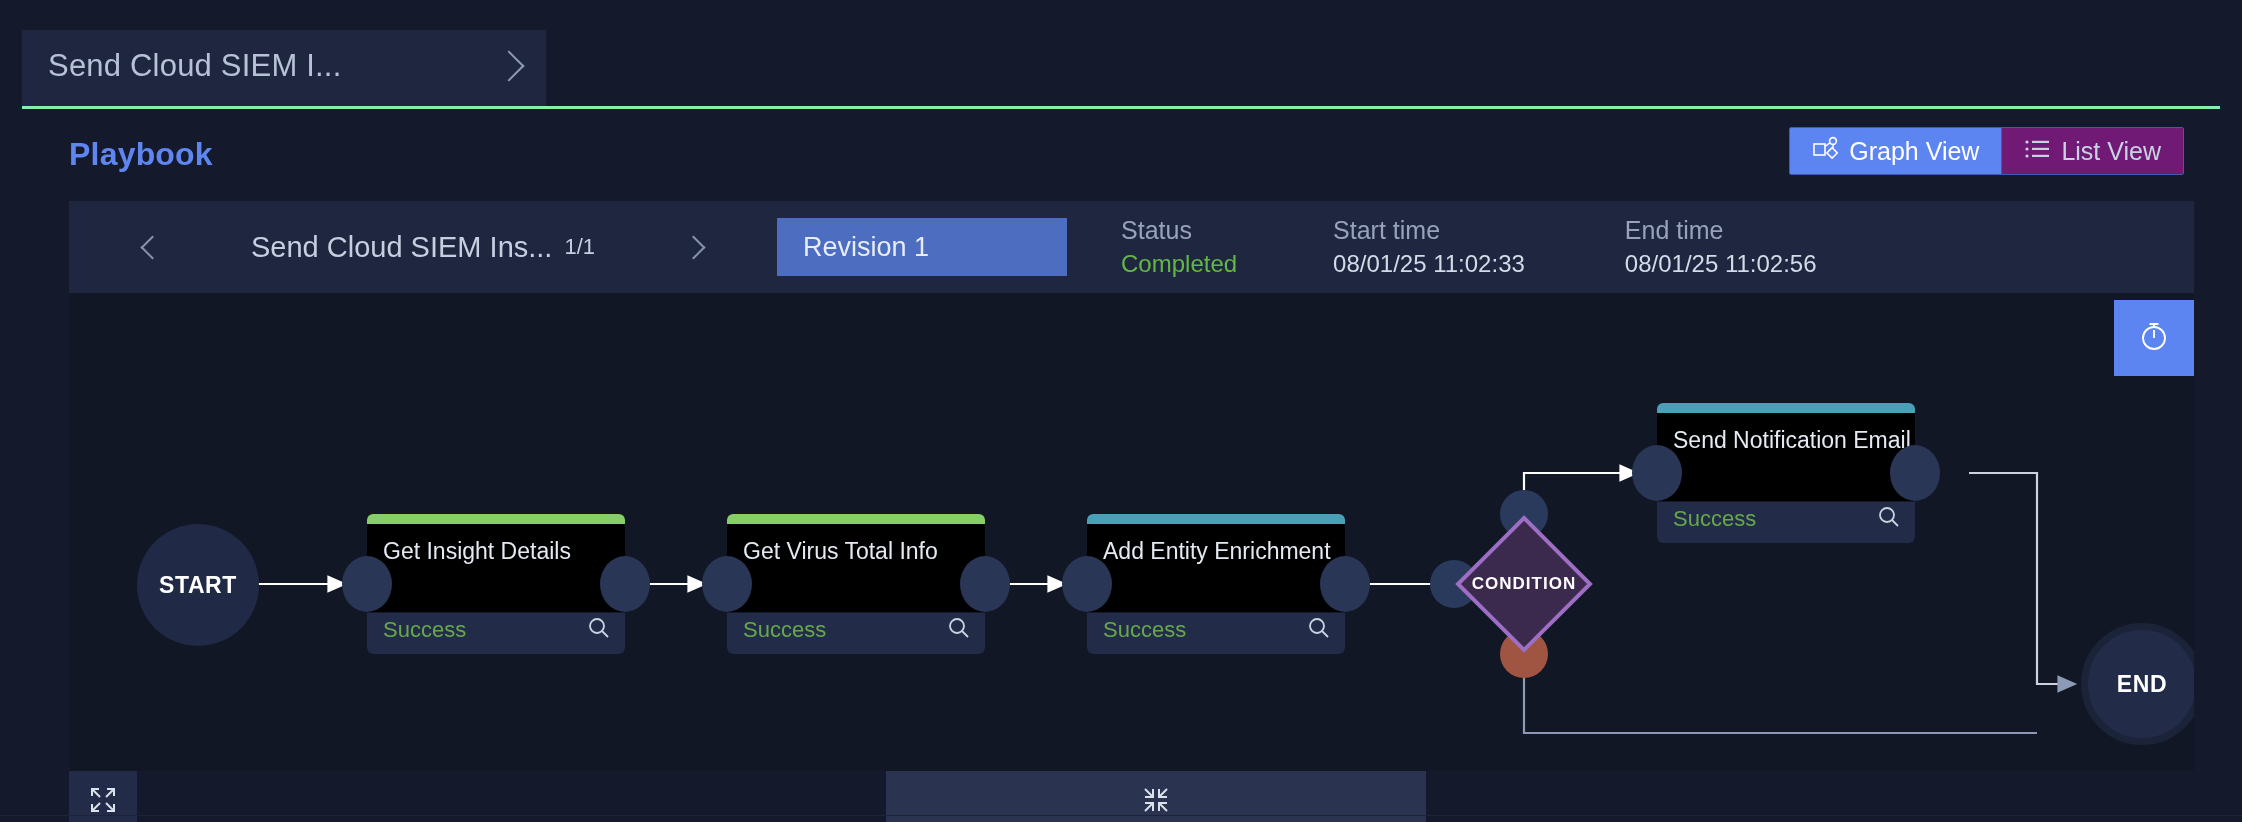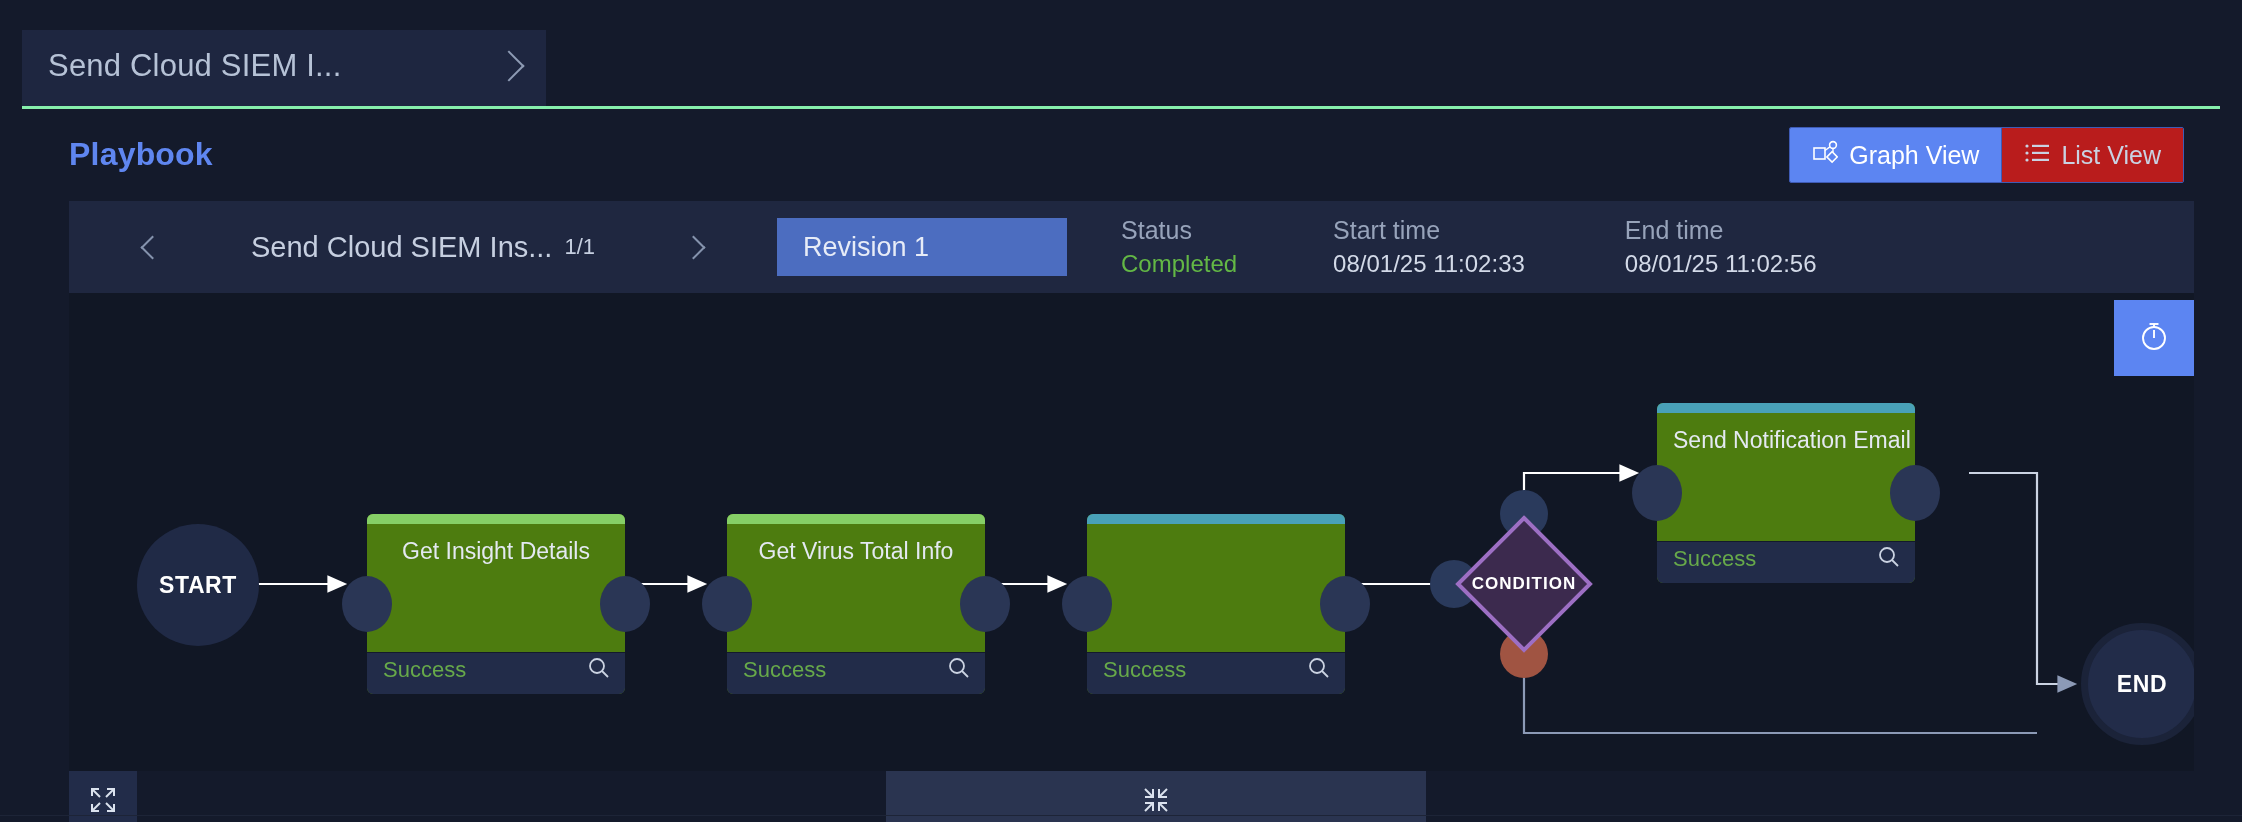--- a/index.html
+++ b/index.html
@@ -50,31 +50,31 @@
   .page-title {
     position: absolute; left: 47px; top: 27px;
     font-size: 32px; font-weight: bold;
     color: #5f86f0;
     letter-spacing: .2px;
   }
 
   
   .view-toggle {
     position: absolute; right: 36px; top: 18px;
-    display: flex; height: 56px;
+    display: flex; height: 48px;
     border: 1px solid #3f5bb5;
     border-radius: 2px;
     overflow: hidden;
   }
   .view-btn {
     display: flex; align-items: center; gap: 11px;
     padding: 0 22px;
     font-size: 25px; color: #c9d2e2;
     cursor: pointer; user-select: none;
-    background: #b91c1c;
+    background: #701a75;
   }
   .view-btn.active { background: #5c85f2; color: #ffffff; }
   .view-btn + .view-btn { border-left: 1px solid #3f5bb5; }
   .vicon { display: block; }
 
   
   .rev-bar {
     position: absolute; left: 47px; top: 92px;
     width: 2125px; height: 92px;
     background: #1f2740;
@@ -132,25 +132,24 @@
     position: absolute; right: 0px; top: 7px;
     width: 80px; height: 76px;
     background: #5c85f2;
     display: flex; align-items: center; justify-content: center;
     cursor: pointer;
   }
 
   
   .node {
     position: absolute;
-    width: 258px; height: 180px;
-    background: #4d7c0f;
+    width: 258px; height: 140px;
+    background: #000000;
     border-radius: 6px;
     overflow: visible;
-    text-align: center;
   }
   .node-topbar {
     height: 10px; border-radius: 6px 6px 0 0;
     position: relative; z-index: 3;
   }
   .node-title {
     padding: 14px 16px 0 16px;
     font-size: 23px; color: #e4e9f2;
     white-space: nowrap; overflow: hidden;
   }
@@ -354,20 +353,21 @@
                 <line x1="15" y1="15" x2="21" y2="21" stroke="#cbd3e2" stroke-width="1.8"></line>
               </svg>
           </span>
         </div>
       </div>
 
       <div class="node" style="left:1018px; top:221px;">
         <span class="port-l"></span>
         <span class="port-r"></span>
         <div class="node-topbar" style="background:#49a1b8;"></div>
+        <div class="node-title">Add Entity Enrichment</div>
         <div class="node-footer">
           <span class="node-status">Success</span>
           <span>
             <svg width="24" height="24" viewBox="0 0 24 24">
                 <circle cx="10" cy="10" r="7" fill="none" stroke="#cbd3e2" stroke-width="1.8"></circle>
                 <line x1="15" y1="15" x2="21" y2="21" stroke="#cbd3e2" stroke-width="1.8"></line>
               </svg>
           </span>
         </div>
       </div>

